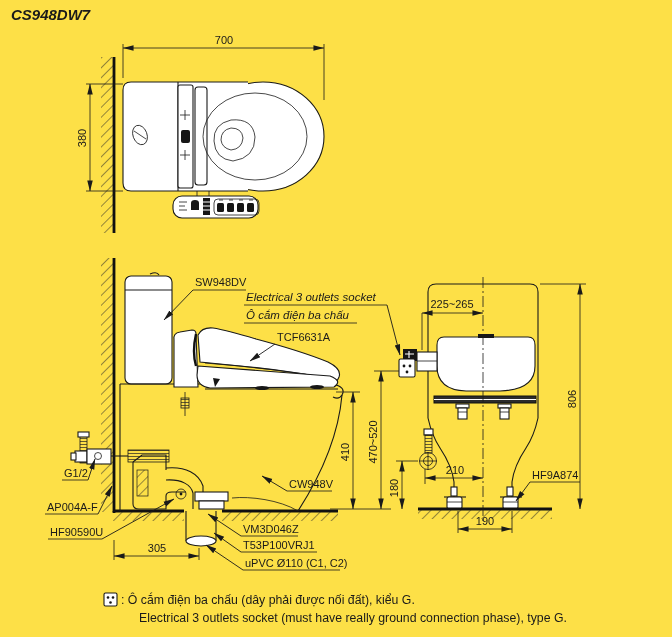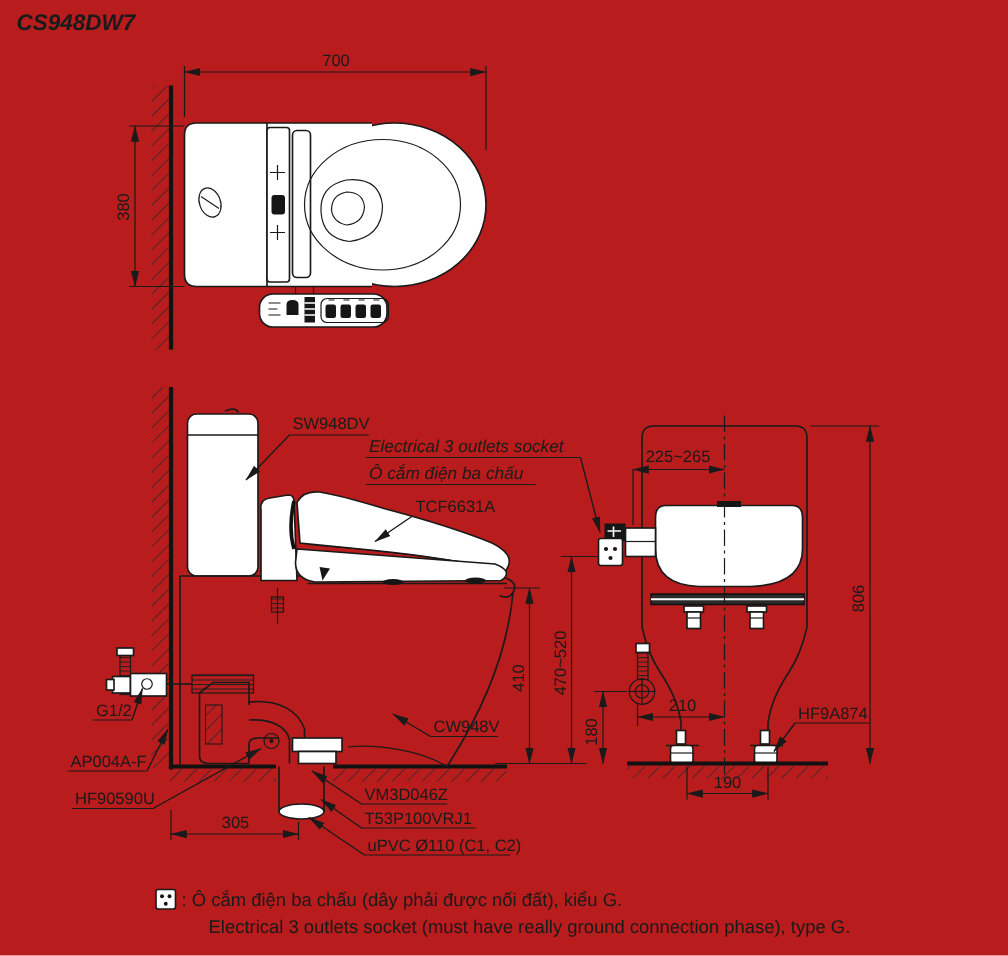--- a/index.html
+++ b/index.html
@@ -1,16 +1,16 @@
 <!DOCTYPE html>
 <html><head>
 <meta charset="utf-8">
 <style>
   html,body{margin:0;padding:0;background:#fff;}
-  .sheet{position:relative;width:672px;height:637px;background:#b91c1c;overflow:hidden;
+  .sheet{position:relative;width:672px;height:637px;background:#fde047;overflow:hidden;
          font-family:"Liberation Sans",sans-serif;}
   svg{position:absolute;top:0;left:0;}
   svg text{fill:#1a1a1a;font-family:"Liberation Sans",sans-serif;font-size:11px;}
   .title{font-size:15px;font-weight:bold;font-style:italic;}
   .it{font-style:italic;font-size:11.5px;}
   .note{font-size:12.3px;}
   .dim{font-size:11px;}
   .thin{stroke:#1a1a1a;stroke-width:.8;fill:none;}
   .med{stroke:#1a1a1a;stroke-width:1.1;fill:none;}
   .medw{stroke:#1a1a1a;stroke-width:1.1;fill:#fff;}

